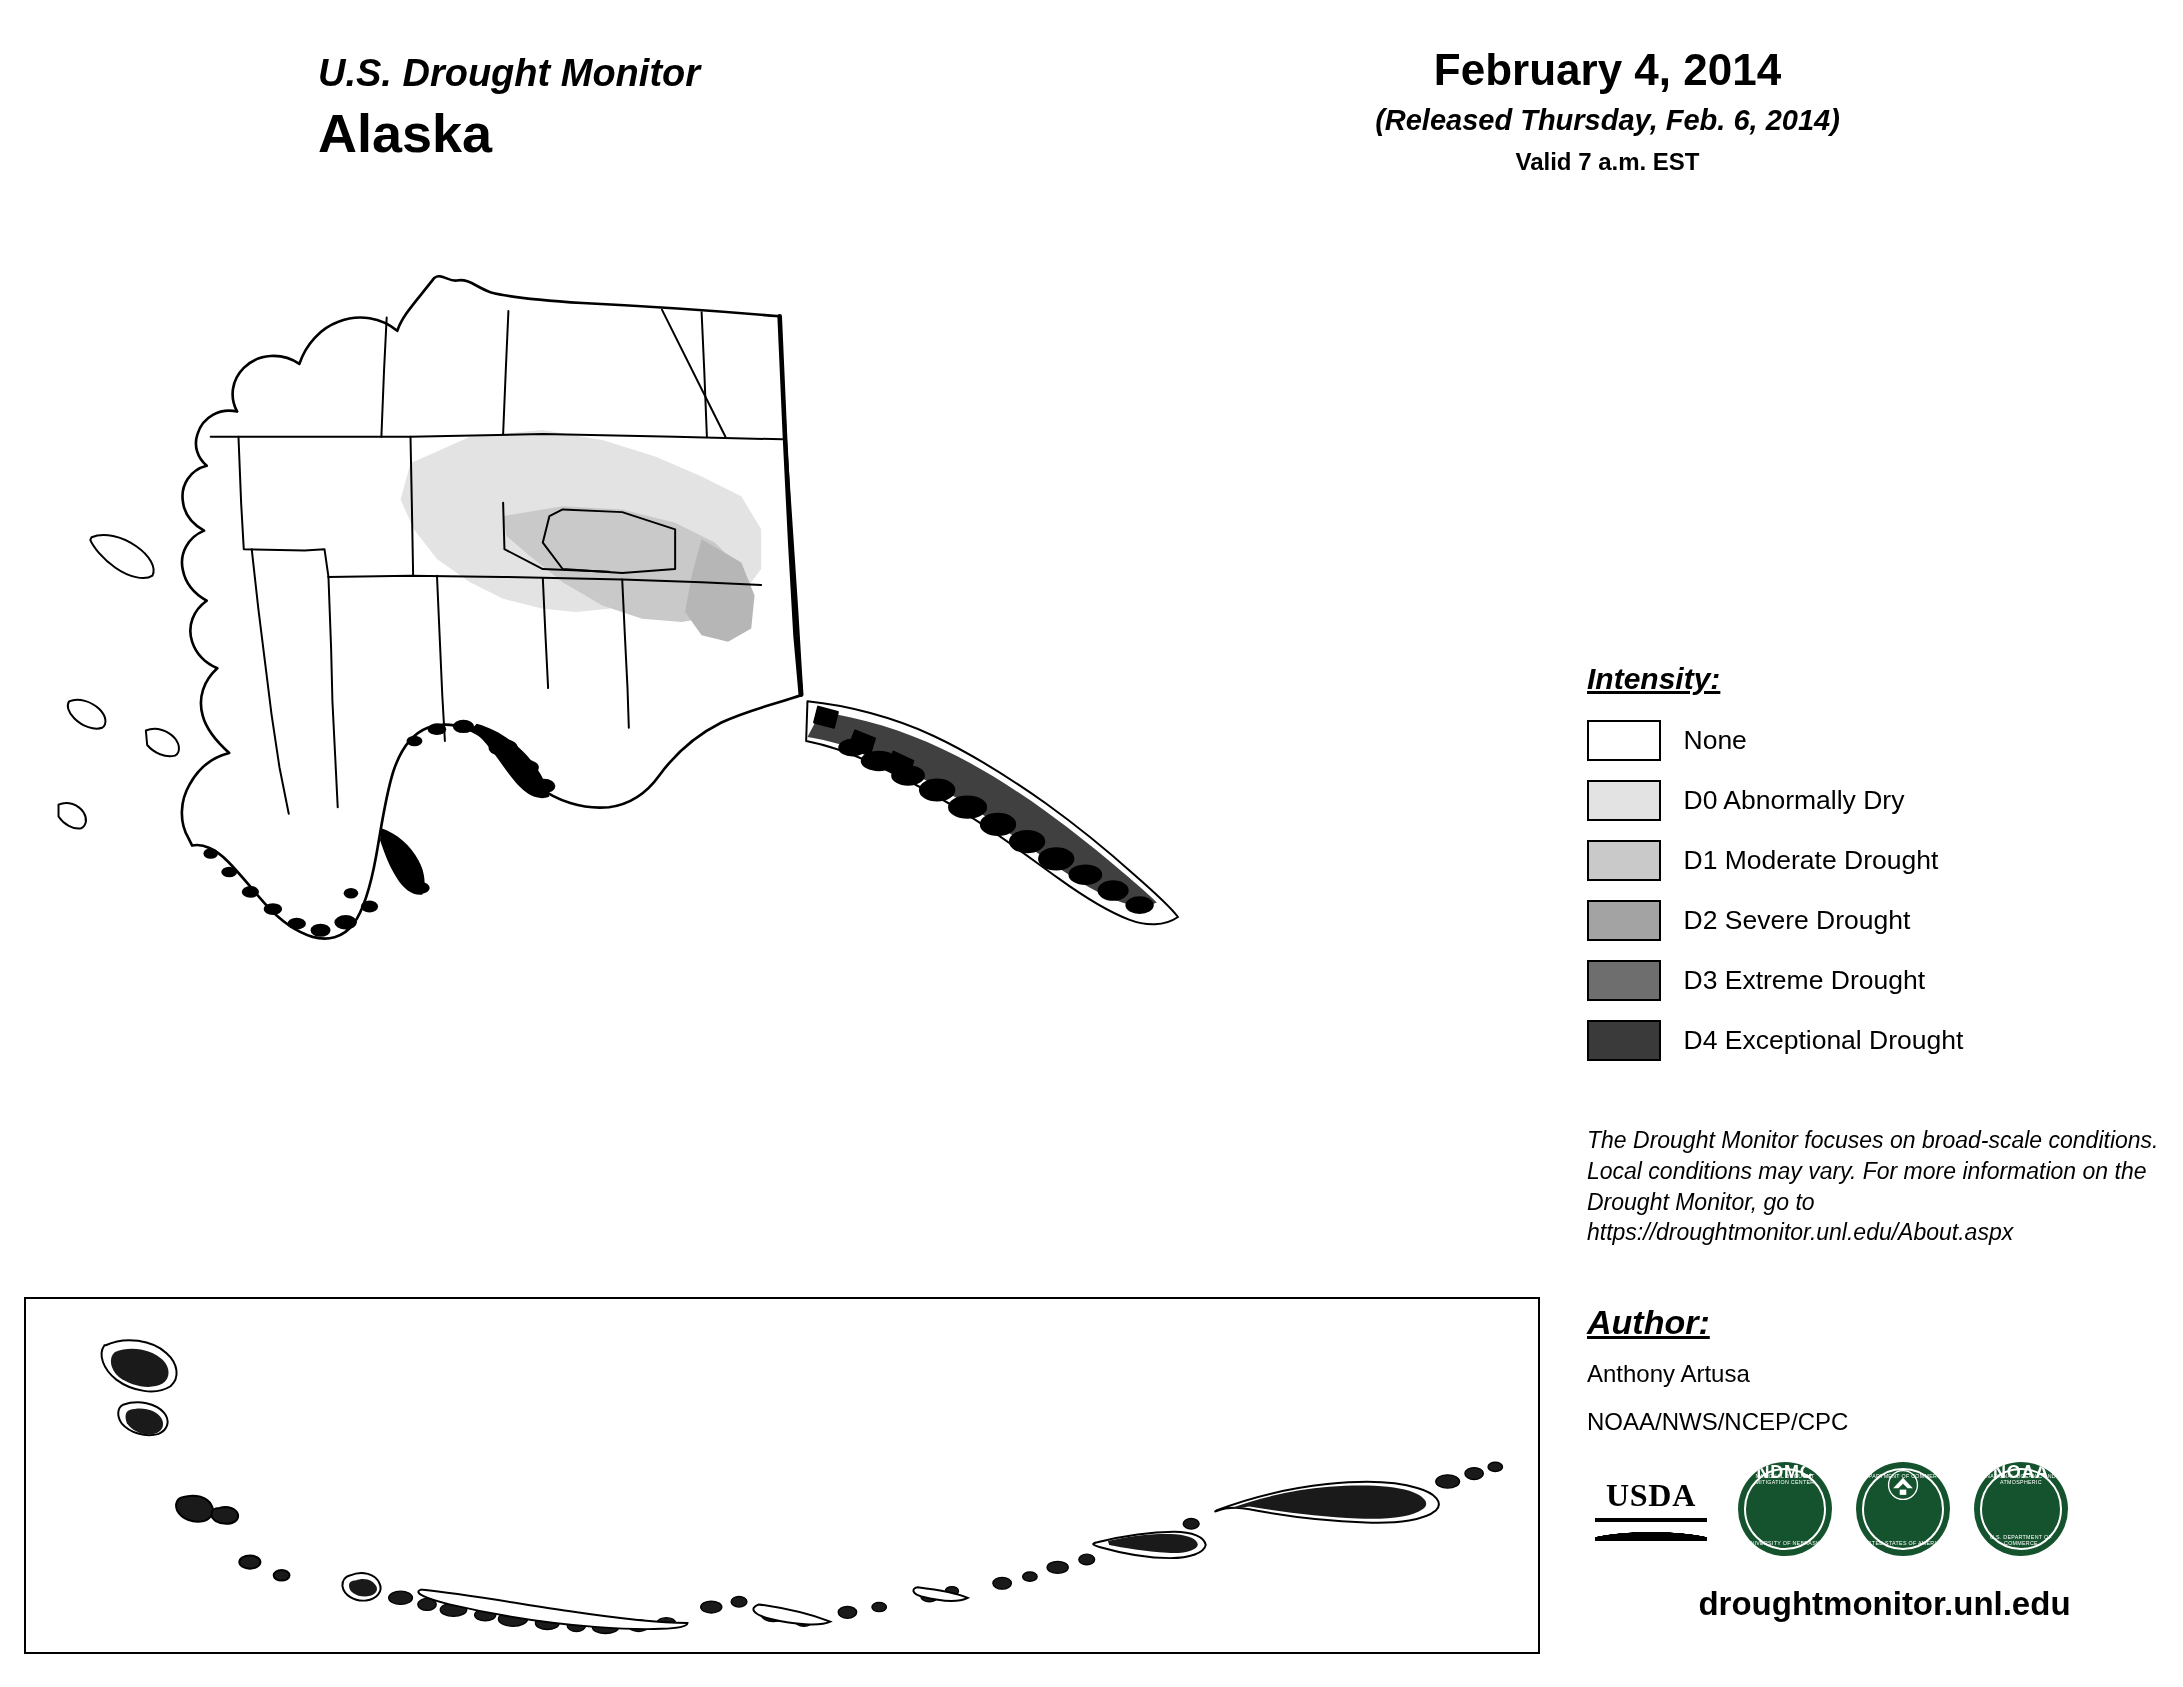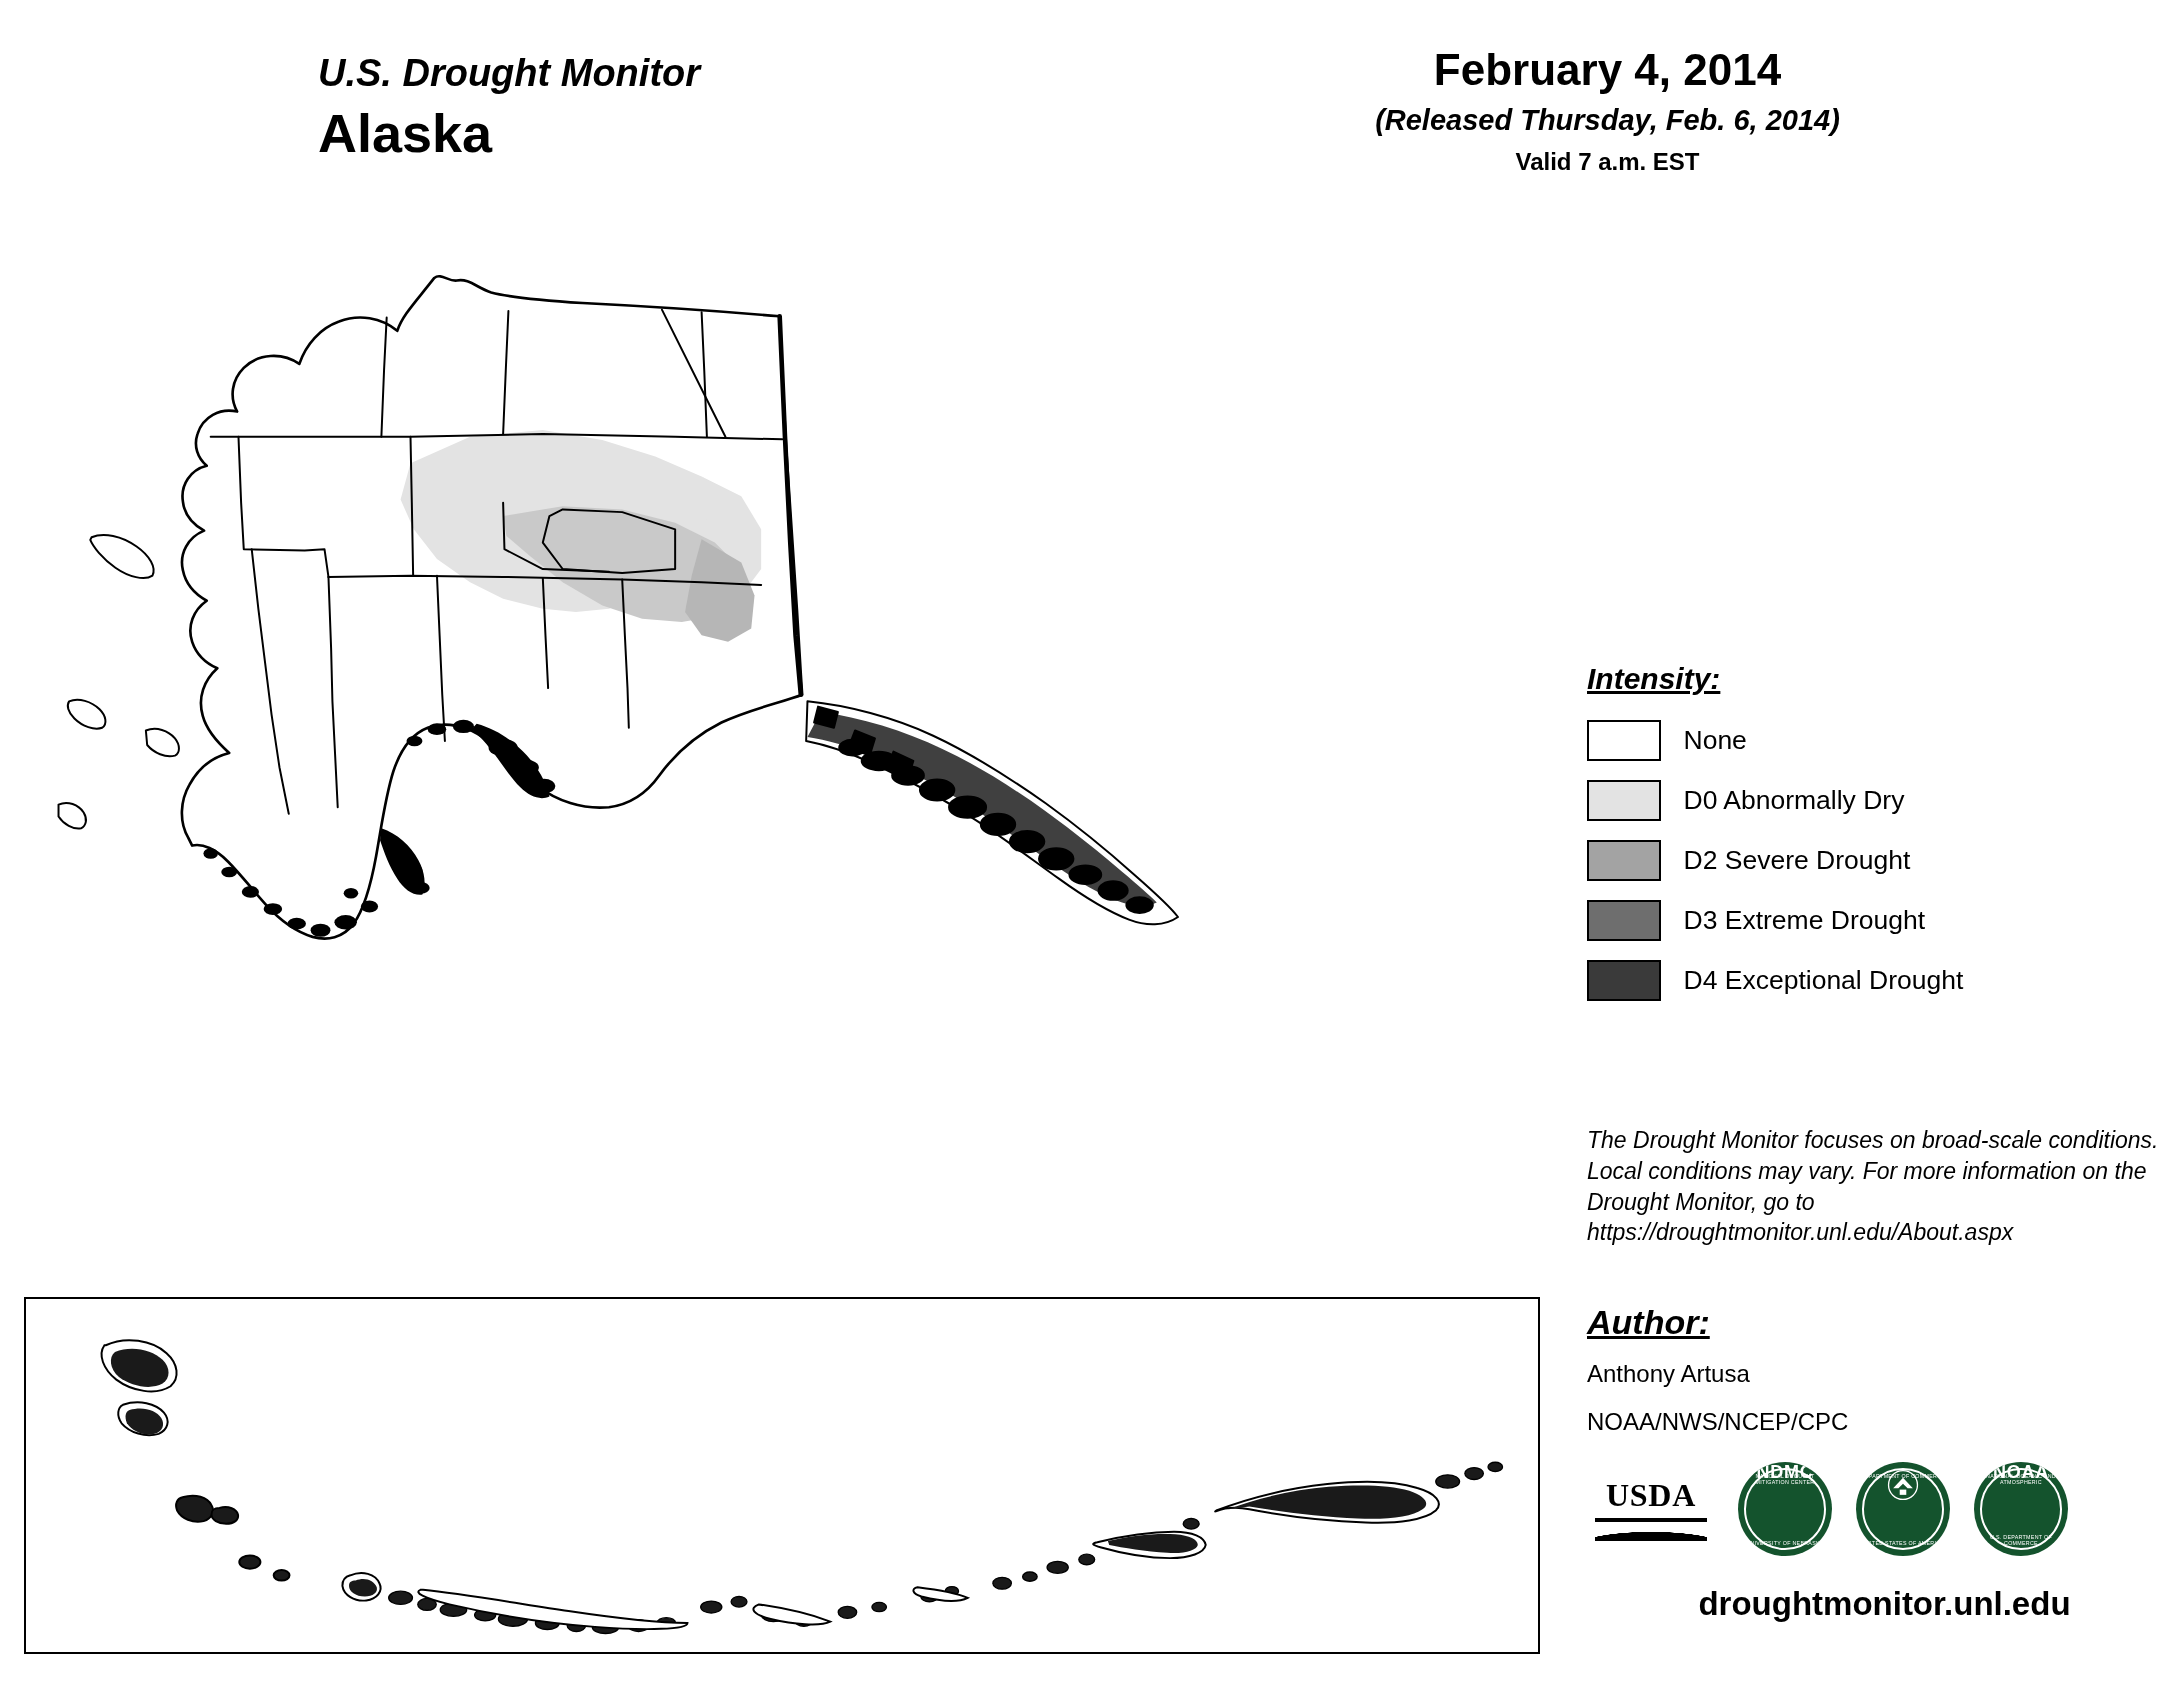--- a/index.html
+++ b/index.html
@@ -443,20 +443,24 @@
 
   <div class="legend-row">
     <div class="legend-swatch" style="background:#ffffff"></div>
     <div class="legend-label">None</div>
   </div>
   <div class="legend-row">
     <div class="legend-swatch" style="background:#e3e3e3"></div>
     <div class="legend-label">D0 Abnormally Dry</div>
   </div>
   <div class="legend-row">
+    <div class="legend-swatch" style="background:#c9c9c9"></div>
+    <div class="legend-label">D1 Moderate Drought</div>
+  </div>
+  <div class="legend-row">
     <div class="legend-swatch" style="background:#a3a3a3"></div>
     <div class="legend-label">D2 Severe Drought</div>
   </div>
   <div class="legend-row">
     <div class="legend-swatch" style="background:#6e6e6e"></div>
     <div class="legend-label">D3 Extreme Drought</div>
   </div>
   <div class="legend-row">
     <div class="legend-swatch" style="background:#3a3a3a"></div>
     <div class="legend-label">D4 Exceptional Drought</div>

